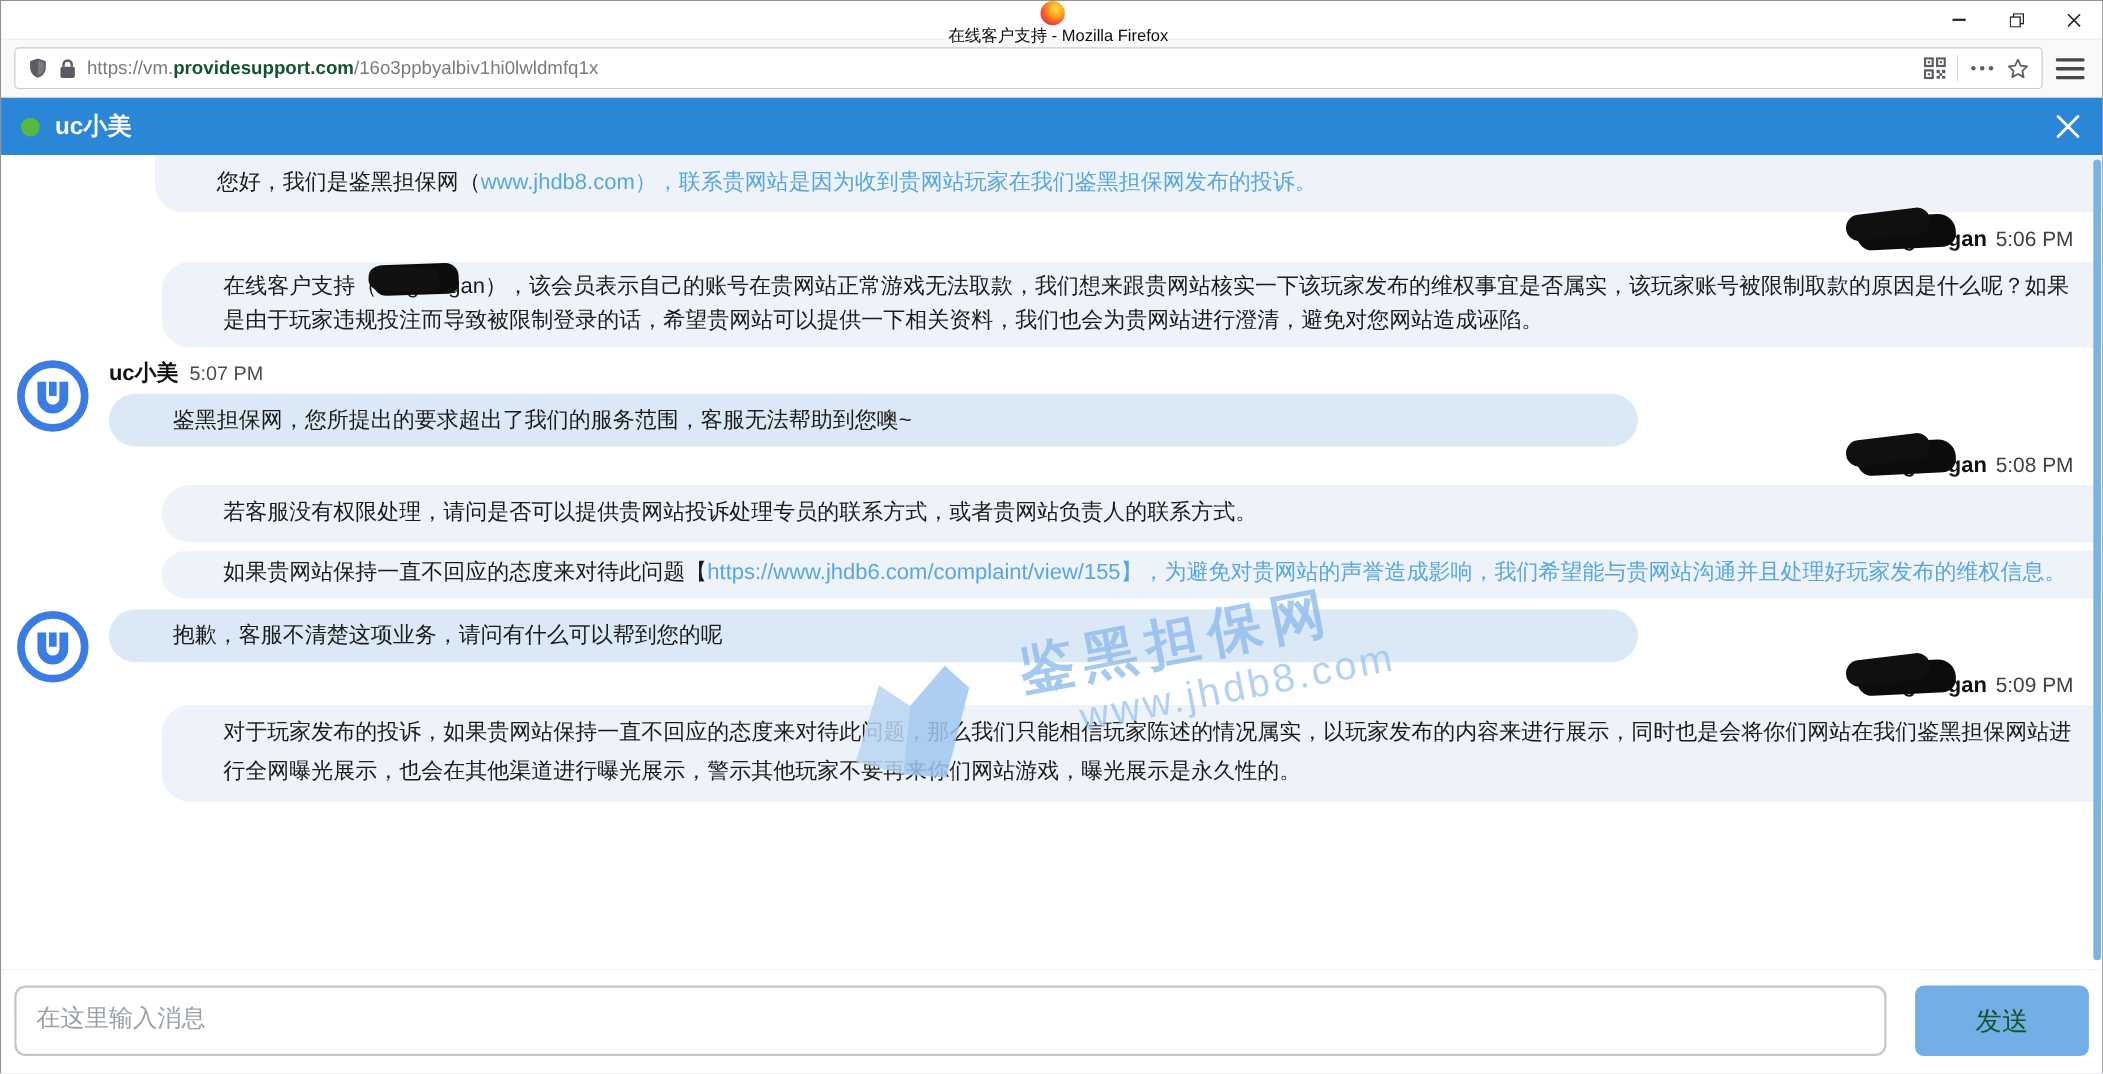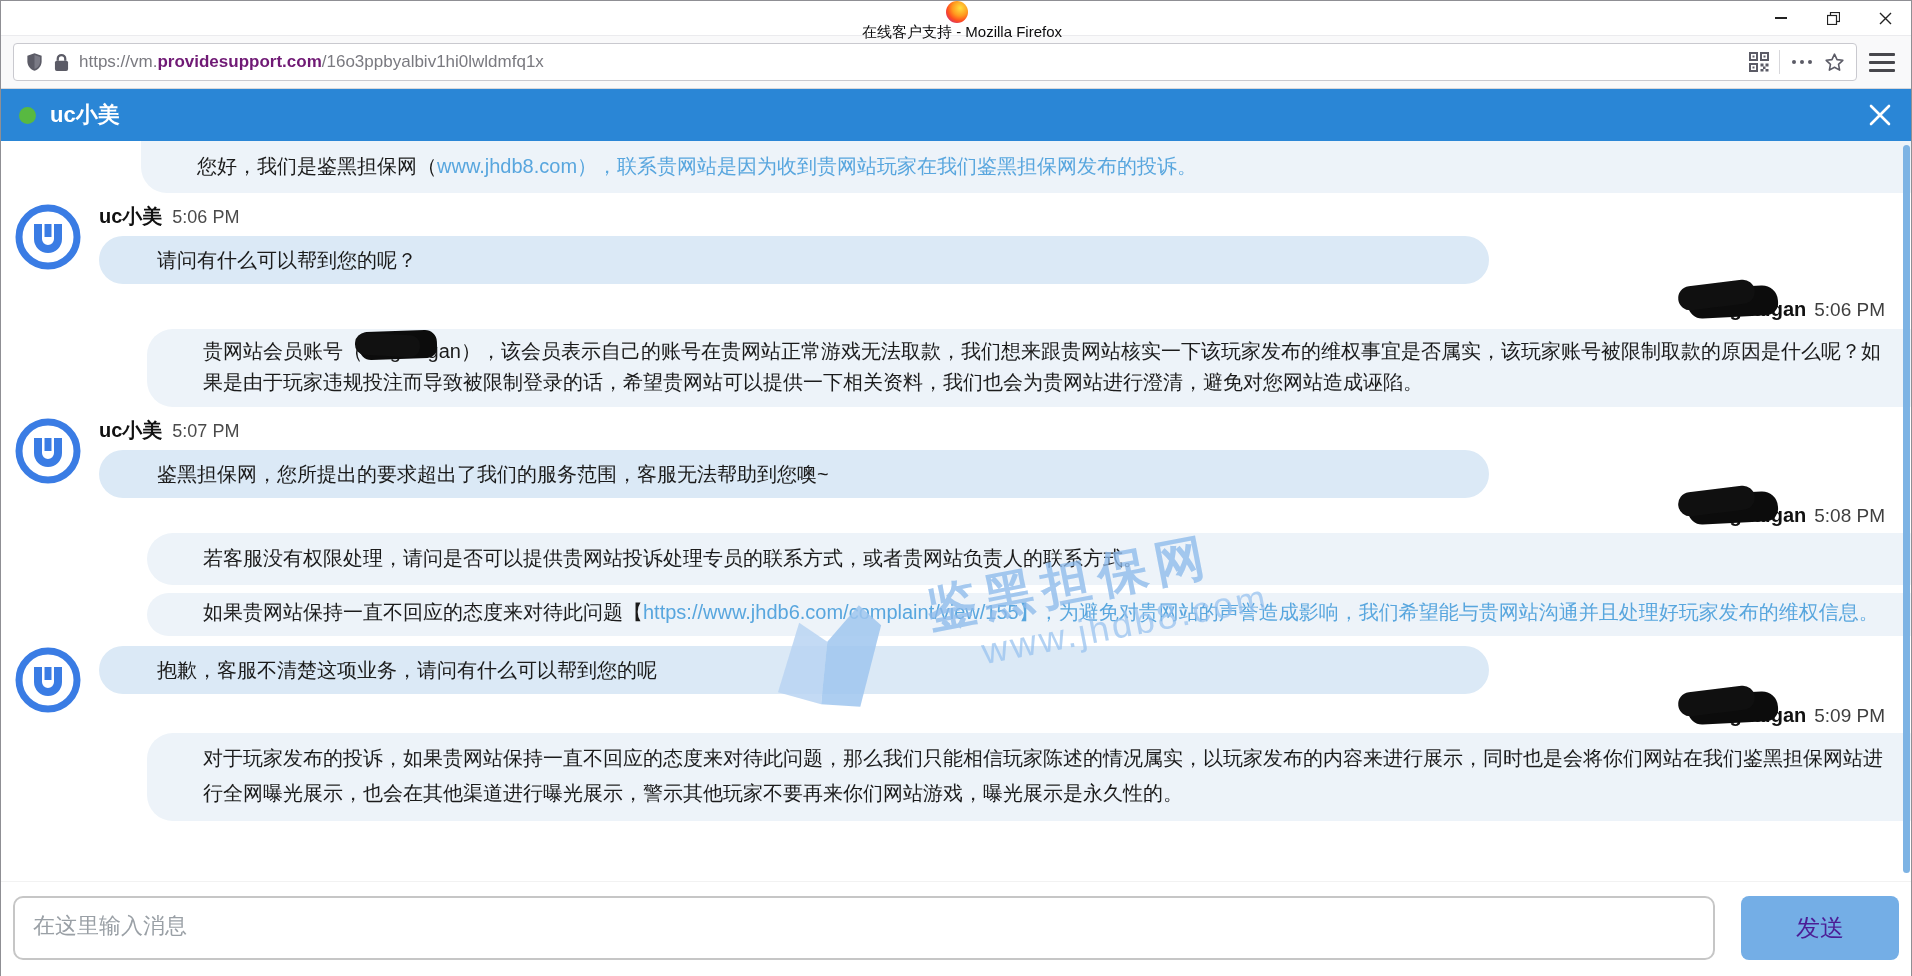--- a/index.html
+++ b/index.html
@@ -15,21 +15,21 @@
   .win-controls{position:absolute;right:0;top:0;height:34px;display:flex;}
   .wc{width:52px;height:34px;display:flex;align-items:center;justify-content:center;}
   .min-glyph{display:block;width:12px;height:2px;background:#222;}
 
   
   .toolbar{height:54px;background:#f9f9fa;border-top:1px solid #ebebee;border-bottom:1px solid #d7d7db;
            display:flex;align-items:center;padding:0 12px;gap:12px;box-sizing:border-box;}
   .urlbar{flex:1;height:38px;background:#fff;border:1px solid #c9c9cf;border-radius:4px;
           display:flex;align-items:center;padding:0 11px;gap:10px;box-sizing:border-box;}
   .url{flex:1;font-size:17px;color:#7a7a80;white-space:nowrap;overflow:hidden;}
-  .u-dom{color:#701a75;font-weight:700;}
+  .u-dom{color:#14532d;font-weight:700;}
   .sep{width:1px;height:24px;background:#d7d7db;flex:none;}
   .dots{display:flex;gap:4px;align-items:center;padding:0 2px;}
   .dots i{width:4px;height:4px;border-radius:50%;background:#5b5b66;}
   .hamburger{width:26px;display:flex;flex-direction:column;gap:5px;flex:none;margin-right:4px;}
   .hamburger span{display:block;height:3px;background:#47474c;border-radius:1px;}
 
   
   .chat-header{height:52px;background:#2a86d6;display:flex;align-items:center;padding:0 18px;position:relative;}
   .status-dot{width:17px;height:17px;border-radius:50%;background:#58b941;margin-right:14px;flex:none;}
   .agent-title{color:#fff;font-weight:700;font-size:22px;}
@@ -81,21 +81,21 @@
   .wm-title{font-size:50px;font-weight:700;color:rgba(141,186,235,.78);letter-spacing:8px;line-height:54px;}
   .wm-url{font-size:36px;color:rgba(150,193,238,.72);letter-spacing:3px;margin-top:4px;margin-left:46px;}
 
   
   .footer{height:96px;position:relative;background:#fff;border-top:1px solid #f2f2f2;box-sizing:border-box;}
   .input{position:absolute;left:12px;top:14px;width:1702px;height:64px;box-sizing:border-box;
          border:2px solid #c6c6c6;border-radius:10px;padding:13px 18px;font-size:22px;color:#333;
          resize:none;outline:none;font-family:Liberation Mono, monospace;}
   .input::placeholder{color:#9aa0a6;}
   .send{position:absolute;right:12px;top:14px;width:158px;height:64px;background:#74aee6;border:none;
-        border-radius:8px;color:#4c1d95;font-size:24px;font-family:inherit;cursor:pointer;}
+        border-radius:8px;color:#14532d;font-size:24px;font-family:inherit;cursor:pointer;}
 </style>
 </head>
 <body>
 
 <div class="window">
 
   <div class="titlebar">
     <span class="ff-icon"></span>
     <span class="title">在线客户支持 - Mozilla Firefox</span>
     <div class="win-controls">
@@ -175,60 +175,49 @@
         <polygon points="48,112 66,52 104,22 122,46 86,122" fill="#9fc5ef" opacity="0.85"></polygon>
       </svg>
       <div>
         <div class="wm-title">鉴黑担保网</div>
         <div class="wm-url">www.jhdb8.com</div>
       </div>
     </div>
 
     <div class="v-bubble vb-first"><span>您好，我们是鉴黑担保网（</span><a class="link">www.jhdb8.com</a><span class="bluetext">），联系贵网站是因为收到贵网站玩家在我们鉴黑担保网发布的投诉。</span></div>
 
+
+    <div class="v-meta mt12"><span class="redact"><span class="v-name">dinghaigan</span></span><span class="v-time">5:06 PM</span></div>
+    <div class="v-bubble vb-2 mt6"><span>在线客户支持（</span><span class="redact-inline"><span>dinghaigan</span></span><span>），该会员表示自己的账号在贵网站正常游戏无法取款，我们想来跟贵网站核实一下该玩家发布的维权事宜是否属实，该玩家账号被限制取款的原因是什么呢？如果是由于玩家违规投注而导致被限制登录的话，希望贵网站可以提供一下相关资料，我们也会为贵网站进行澄清，避免对您网站造成诬陷。</span></div>
+
     <div class="a-group mt10">
       <div class="avatar">
         <svg width="68" height="68" viewBox="0 0 68 68">
           <circle cx="34" cy="34" r="29" fill="none" stroke="#3a7ce4" stroke-width="7"></circle>
           <path d="M24 21 V36 a10 10 0 0 0 20 0 V21" fill="none" stroke="#3a7ce4" stroke-width="8"></path>
           <line x1="34" y1="21" x2="34" y2="34" stroke="#3a7ce4" stroke-width="7"></line>
         </svg>
       </div>
-      <div class="a-meta"><span class="a-name">uc小美</span><span class="a-time">5:06 PM</span></div>
-      <div class="a-bubble">请问有什么可以帮到您的呢？</div>
-    </div>
-
-    <div class="v-meta mt12"><span class="redact"><span class="v-name">dinghaigan</span></span><span class="v-time">5:06 PM</span></div>
-    <div class="v-bubble vb-2 mt6"><span>贵网站会员账号（</span><span class="redact-inline"><span>dinghaigan</span></span><span>），该会员表示自己的账号在贵网站正常游戏无法取款，我们想来跟贵网站核实一下该玩家发布的维权事宜是否属实，该玩家账号被限制取款的原因是什么呢？如果是由于玩家违规投注而导致被限制登录的话，希望贵网站可以提供一下相关资料，我们也会为贵网站进行澄清，避免对您网站造成诬陷。</span></div>
+      <div class="a-meta"><span class="a-name">uc小美</span><span class="a-time">5:07 PM</span></div>
+      <div class="a-bubble">鉴黑担保网，您所提出的要求超出了我们的服务范围，客服无法帮助到您噢~</div>
+    </div>
+
+    <div class="v-meta mt4"><span class="redact"><span class="v-name">dinghaigan</span></span><span class="v-time">5:08 PM</span></div>
+    <div class="v-bubble mt4">若客服没有权限处理，请问是否可以提供贵网站投诉处理专员的联系方式，或者贵网站负责人的联系方式。</div>
+
+    <div class="v-bubble vb-b mt8"><span>如果贵网站保持一直不回应的态度来对待此问题【</span><a class="link">https://www.jhdb6.com/complaint/view/155</a><span class="bluetext">】，为避免对贵网站的声誉造成影响，我们希望能与贵网站沟通并且处理好玩家发布的维权信息。</span></div>
 
     <div class="a-group mt10">
       <div class="avatar">
         <svg width="68" height="68" viewBox="0 0 68 68">
           <circle cx="34" cy="34" r="29" fill="none" stroke="#3a7ce4" stroke-width="7"></circle>
           <path d="M24 21 V36 a10 10 0 0 0 20 0 V21" fill="none" stroke="#3a7ce4" stroke-width="8"></path>
           <line x1="34" y1="21" x2="34" y2="34" stroke="#3a7ce4" stroke-width="7"></line>
         </svg>
       </div>
-      <div class="a-meta"><span class="a-name">uc小美</span><span class="a-time">5:07 PM</span></div>
-      <div class="a-bubble">鉴黑担保网，您所提出的要求超出了我们的服务范围，客服无法帮助到您噢~</div>
-    </div>
-
-    <div class="v-meta mt4"><span class="redact"><span class="v-name">dinghaigan</span></span><span class="v-time">5:08 PM</span></div>
-    <div class="v-bubble mt4">若客服没有权限处理，请问是否可以提供贵网站投诉处理专员的联系方式，或者贵网站负责人的联系方式。</div>
-
-    <div class="v-bubble vb-b mt8"><span>如果贵网站保持一直不回应的态度来对待此问题【</span><a class="link">https://www.jhdb6.com/complaint/view/155</a><span class="bluetext">】，为避免对贵网站的声誉造成影响，我们希望能与贵网站沟通并且处理好玩家发布的维权信息。</span></div>
-
-    <div class="a-group mt10">
-      <div class="avatar">
-        <svg width="68" height="68" viewBox="0 0 68 68">
-          <circle cx="34" cy="34" r="29" fill="none" stroke="#3a7ce4" stroke-width="7"></circle>
-          <path d="M24 21 V36 a10 10 0 0 0 20 0 V21" fill="none" stroke="#3a7ce4" stroke-width="8"></path>
-          <line x1="34" y1="21" x2="34" y2="34" stroke="#3a7ce4" stroke-width="7"></line>
-        </svg>
-      </div>
       <div class="a-bubble">抱歉，客服不清楚这项业务，请问有什么可以帮到您的呢</div>
     </div>
 
     <div class="v-meta mt8"><span class="redact"><span class="v-name">dinghaigan</span></span><span class="v-time">5:09 PM</span></div>
     <div class="v-bubble vb-last mt4">对于玩家发布的投诉，如果贵网站保持一直不回应的态度来对待此问题，那么我们只能相信玩家陈述的情况属实，以玩家发布的内容来进行展示，同时也是会将你们网站在我们鉴黑担保网站进行全网曝光展示，也会在其他渠道进行曝光展示，警示其他玩家不要再来你们网站游戏，曝光展示是永久性的。</div>
 
     <div class="scroll-thumb"></div>
   </div>
 
   <div class="footer">

